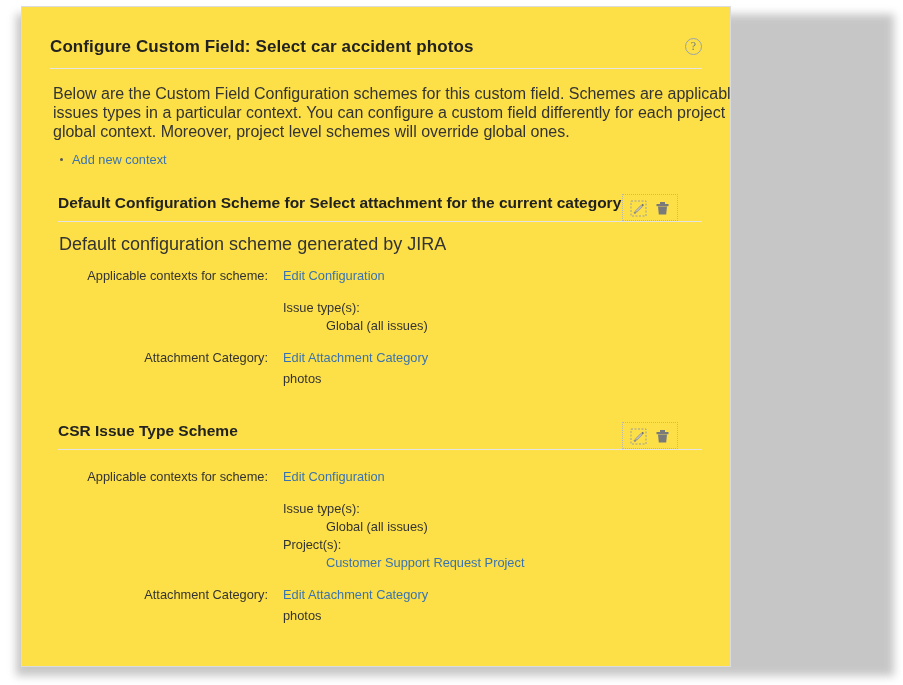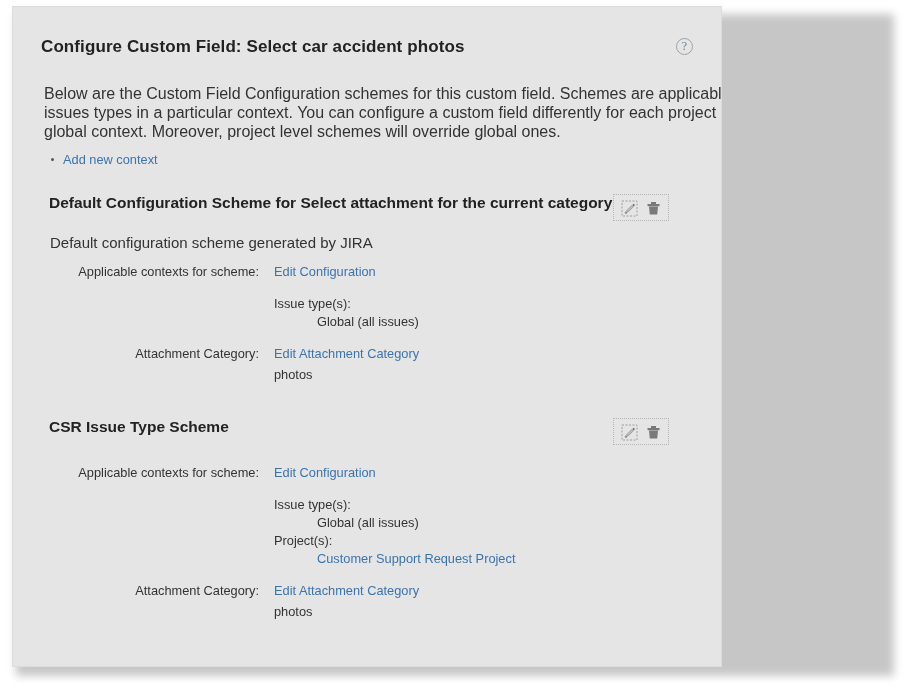--- a/index.html
+++ b/index.html
@@ -21,25 +21,25 @@
     left: 16px;
     top: 14px;
     width: 878px;
     height: 662px;
     background: #bdbdbd;
     filter: blur(4px);
     opacity: .85;
   }
   #page-panel {
     position: absolute;
-    left: 12px;
+    left: 21px;
     top: 6px;
     width: 710px;
     height: 661px;
-    background: #e5e5e5;
+    background: #fde047;
     border: 1px solid #dcdcdc;
     box-sizing: border-box;
     overflow: hidden;
   }
   .inner {
     position: relative;
     padding: 0 28px;
   }
 
   
@@ -141,21 +141,21 @@
     color: #222222;
     margin: 0 0 0 8px;
     padding-bottom: 9px;
   }
   .scheme-rule {
     height: 1px;
     background: #e4e4e4;
     margin-left: 8px;
   }
   .scheme-desc {
-    font-size: 15px;
+    font-size: 18px;
     color: #333333;
     margin: 12px 0 0 9px;
   }
 
   
   .props {
     margin-top: 12px;
     border-collapse: collapse;
   }
   .props td {

